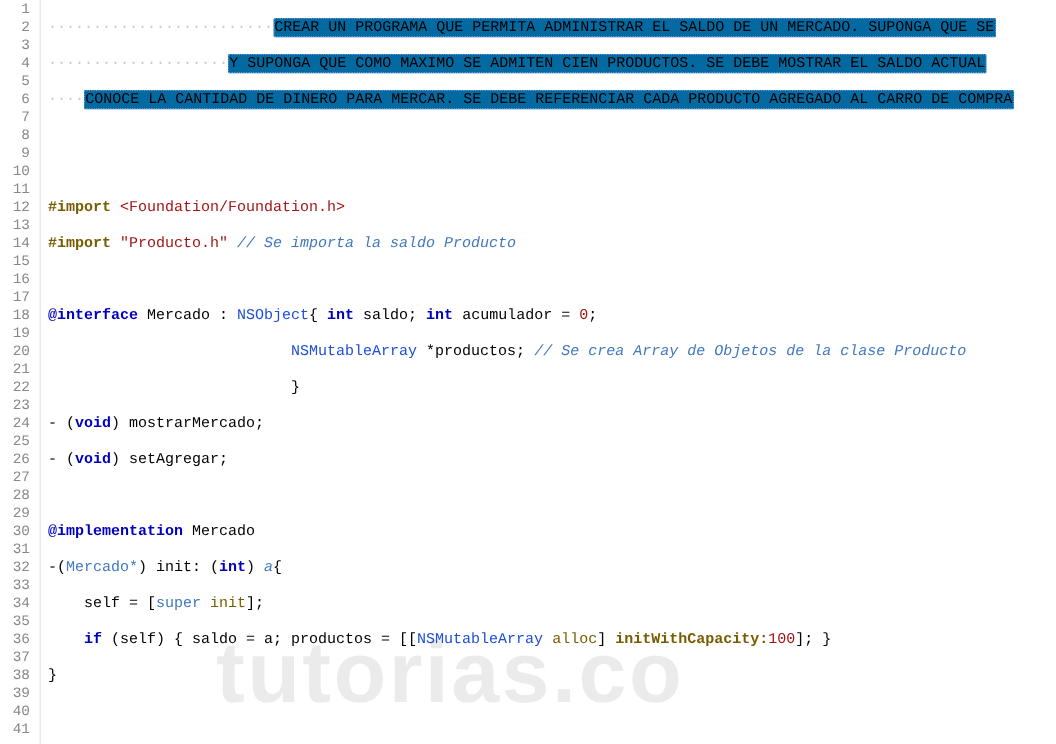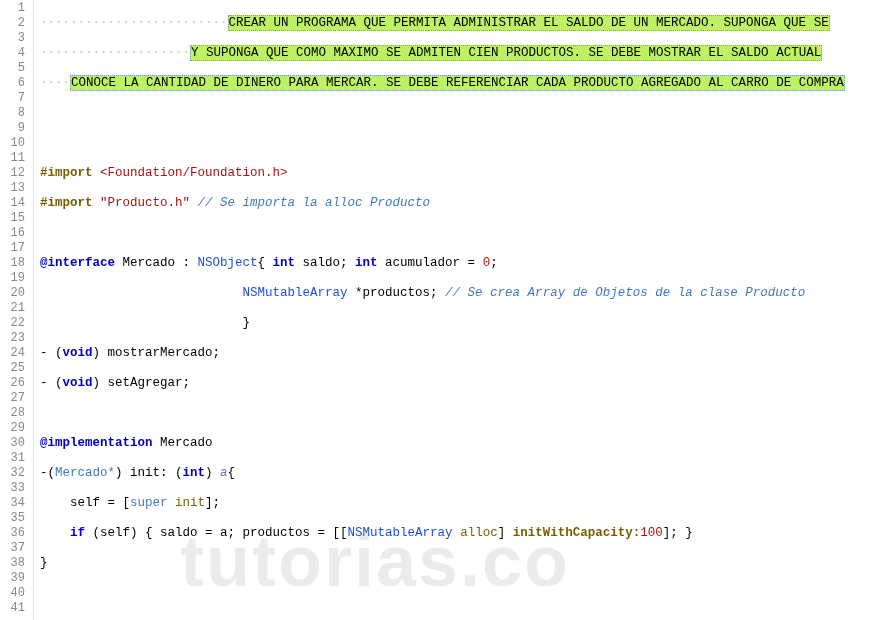--- a/index.html
+++ b/index.html
@@ -31,21 +31,21 @@
   .code {
     flex: 1;
     padding: 1px 0 0 6px;
     line-height: 15px;
     white-space: pre;
     color: #000;
     position: relative;
   }
   .line { height: 15px; display: block; white-space: pre; }
   .hl-sel {
-    background: #bef264;
+    background: #0369a1;
     border: 1px dotted #6a9bd8;
     border-radius: 1px;
     padding: 0 0;
     color: #000;
   }
   .ws { color: #c8c8c8; }
   .kw { color: #0000c0; font-weight: bold; }
   .dir { color: #7a5c00; font-weight: bold; }
   .cls { color: #1d4ed8; }
   .type { color: #4178be; }
@@ -114,21 +114,21 @@
       <div>40</div>
       <div>41</div>
     </div>
   <div class="code">
 <span class="line"><span class="ws">·························</span><span class="hl-sel"><span>CREAR UN PROGRAMA QUE PERMITA ADMINISTRAR EL SALDO DE UN MERCADO. SUPONGA QUE SE</span></span></span>
 <span class="line"><span class="ws">····················</span><span class="hl-sel"><span>Y SUPONGA QUE COMO MAXIMO SE ADMITEN CIEN PRODUCTOS. SE DEBE MOSTRAR EL SALDO ACTUAL</span></span></span>
 <span class="line"><span class="ws">····</span><span class="hl-sel"><span>CONOCE LA CANTIDAD DE DINERO PARA MERCAR. SE DEBE REFERENCIAR CADA PRODUCTO AGREGADO AL CARRO DE COMPRA</span></span></span>
 <span class="line"></span>
 <span class="line"></span>
 <span class="line"><span class="dir">#import</span> <span class="str">&lt;Foundation/Foundation.h&gt;</span></span>
-<span class="line"><span class="dir">#import</span> <span class="str">"Producto.h"</span> <span class="cmt">// Se importa la alloc Producto</span></span>
+<span class="line"><span class="dir">#import</span> <span class="str">"Producto.h"</span> <span class="cmt">// Se importa la saldo Producto</span></span>
 <span class="line"></span>
 <span class="line"><span class="kw">@interface</span><span> Mercado : </span><span class="cls">NSObject</span><span>{ </span><span class="kw">int</span><span> saldo; </span><span class="kw">int</span><span> acumulador = </span><span class="num">0</span><span>;</span></span>
 <span class="line">                           <span class="cls">NSMutableArray</span><span> *productos; </span><span class="cmt">// Se crea Array de Objetos de la clase Producto</span></span>
 <span class="line">                           <span>}</span></span>
 <span class="line"><span>- (</span><span class="kw">void</span><span>) mostrarMercado;</span></span>
 <span class="line"><span>- (</span><span class="kw">void</span><span>) setAgregar;</span></span>
 <span class="line"></span>
 <span class="line"><span class="kw">@implementation</span><span> Mercado</span></span>
 <span class="line"><span>-(</span><span class="type">Mercado*</span><span>) init: (</span><span class="kw">int</span><span>) </span><span class="cmt">a</span><span>{</span></span>
 <span class="line">    <span>self = [</span><span class="type">super</span><span> </span><span class="msg">init</span><span>];</span></span>

